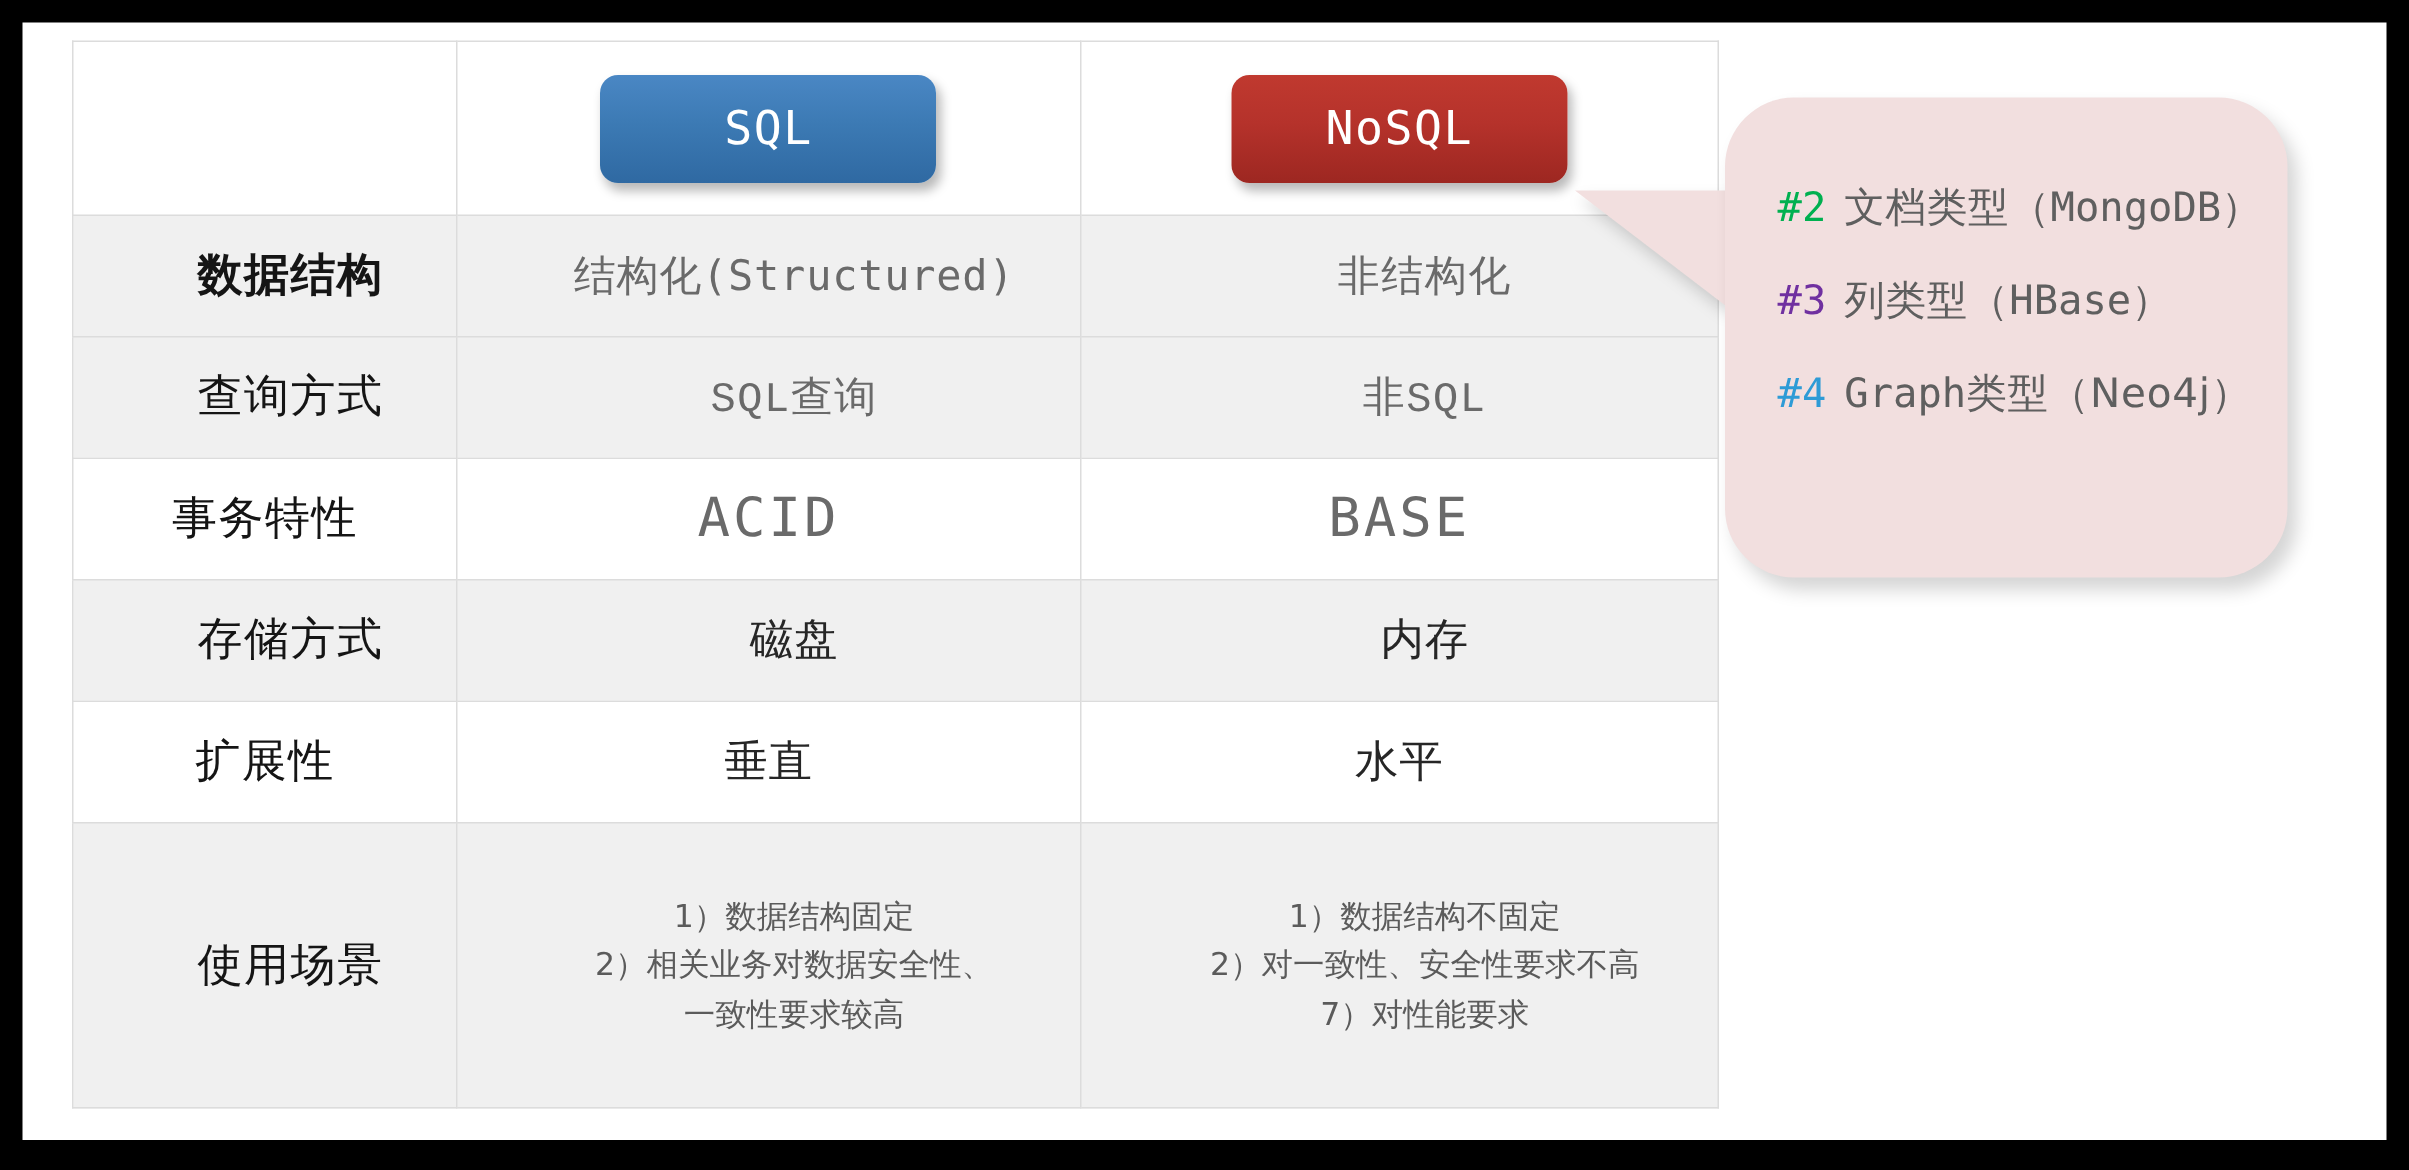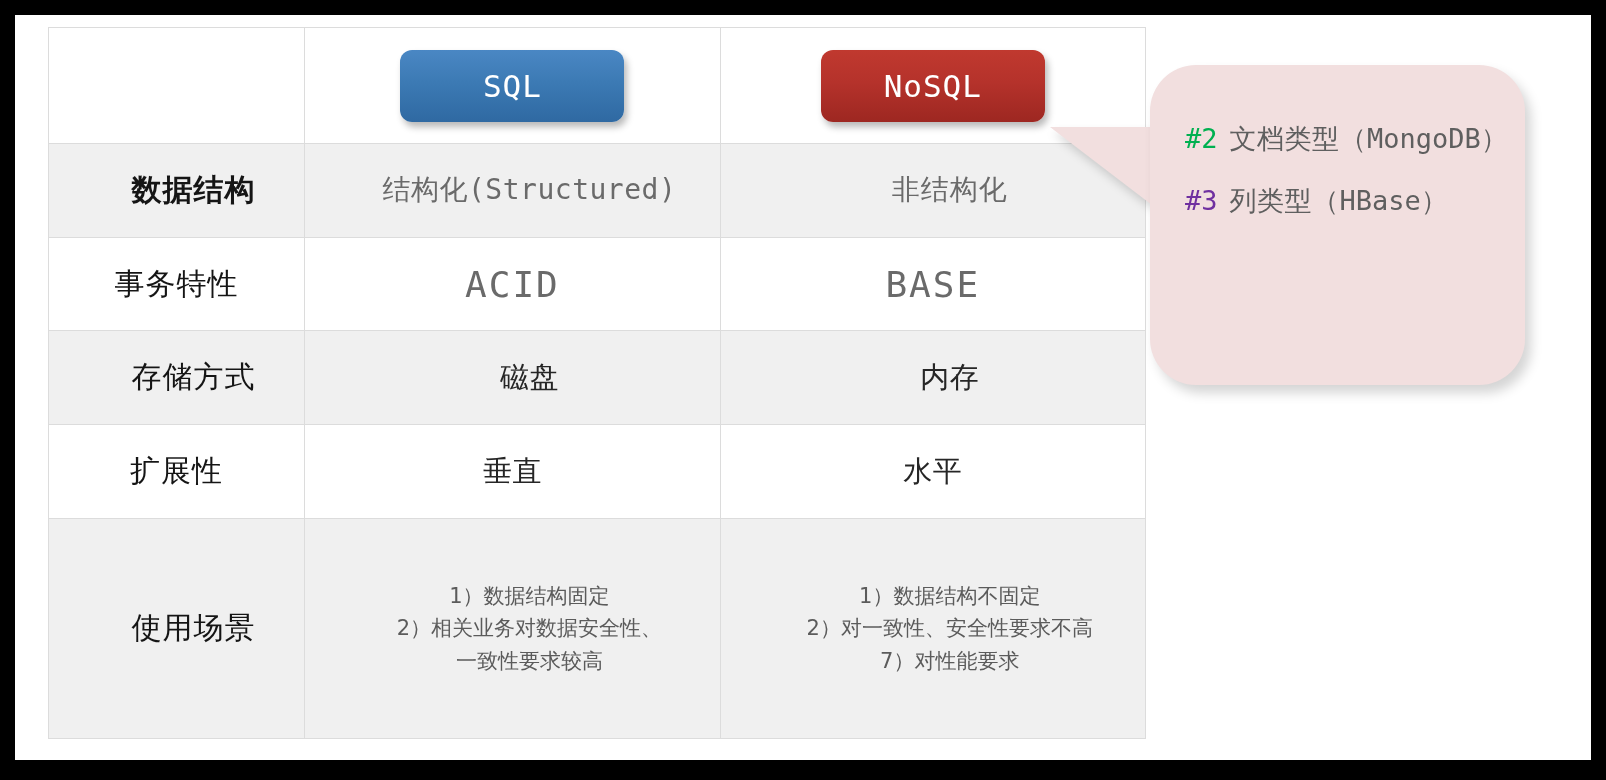--- a/index.html
+++ b/index.html
@@ -164,20 +164,25 @@
           <tr>
             <td class="hdr-cell"></td>
             <td class="hdr-cell"><span class="pill sql">SQL</span></td>
             <td class="hdr-cell"><span class="pill nosql">NoSQL</span></td>
           </tr>
           <tr class="alt">
             <td><span class="rowlabel bold">数据结构</span></td>
             <td><span class="val ">结构化(Structured)</span></td>
             <td><span class="val cjk">非结构化</span></td>
           </tr>
+          <tr class="alt">
+            <td><span class="rowlabel">查询方式</span></td>
+            <td><span class="val cjk">SQL查询</span></td>
+            <td><span class="val cjk">非SQL</span></td>
+          </tr>
           <tr>
             <td><span class="rowlabel">事务特性</span></td>
             <td><span class="val mono-caps">ACID</span></td>
             <td><span class="val mono-caps">BASE</span></td>
           </tr>
           <tr class="alt">
             <td><span class="rowlabel">存储方式</span></td>
             <td><span class="val strong">磁盘</span></td>
             <td><span class="val strong">内存</span></td>
           </tr>
@@ -202,14 +207,15 @@
         </tbody>
     </table>
 
   </div>
 
   <div id="callout-tail"></div>
   <div id="callout"></div>
   <div id="callout-list">
       <div class="cl-item"><span class="cl-num" style="color: rgb(0, 176, 80);">#2</span><span class="cl-txt">文档类型（</span><span class="cl-latin">MongoDB</span><span class="cl-txt">）</span></div>
       <div class="cl-item"><span class="cl-num" style="color: rgb(112, 48, 160);">#3</span><span class="cl-txt">列类型（</span><span class="cl-latin">HBase</span><span class="cl-txt">）</span></div>
+      <div class="cl-item"><span class="cl-num" style="color: rgb(46, 155, 214);">#4</span><span class="cl-latin">Graph</span><span class="cl-txt">类型（Neo4j）</span></div>
     </div>
 </div>
 
 </body></html>

